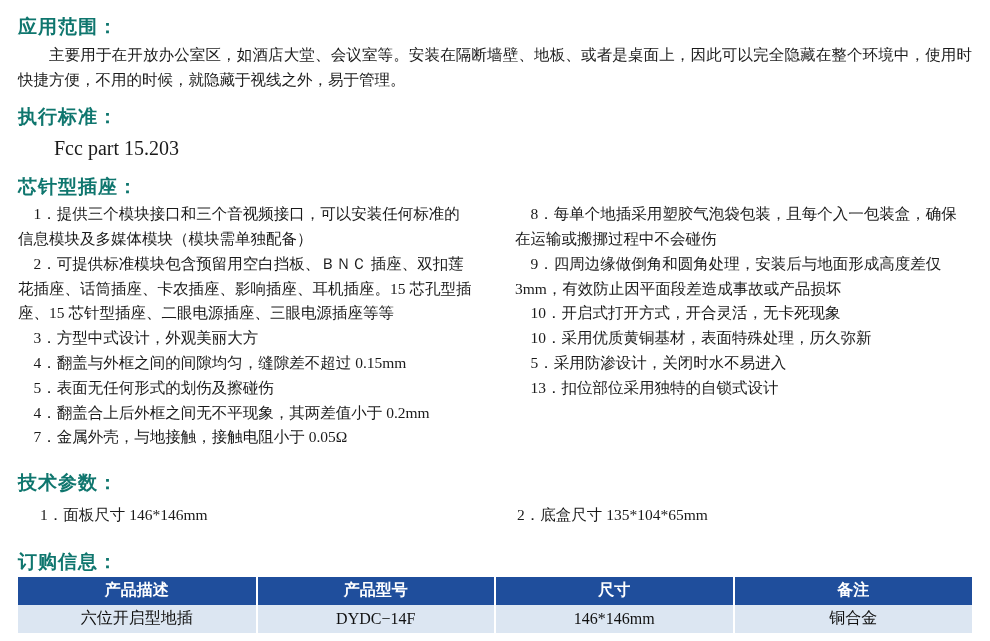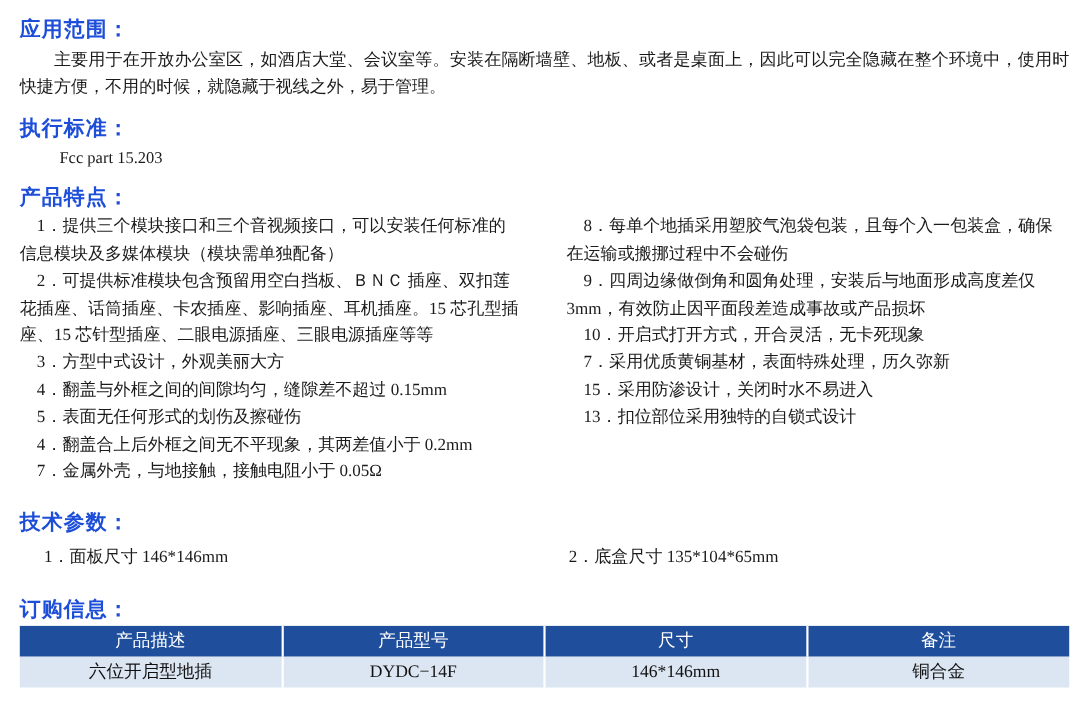--- a/index.html
+++ b/index.html
@@ -15,21 +15,21 @@
     overflow: hidden;
   }
   .page {
     position: relative;
     width: 990px;
     height: 641px;
     box-sizing: border-box;
     padding: 14px 18px 0 18px;
   }
   .section-title {
-    color: #1d4ed8;
+    color: #0f766e;
     font-weight: bold;
     font-size: 19px;
     letter-spacing: 1px;
     margin: 0 0 4px 0;
     font-family: "Liberation Sans", "DejaVu Sans", sans-serif;
   }
   .section {
     margin-bottom: 10px;
   }
   .two-col {
@@ -49,21 +49,21 @@
   p.indent {
     text-indent: 2em;
   }
   .list-line {
     font-size: 15.5px;
     line-height: 1.6;
     margin: 0;
     text-indent: 1em;
   }
   .std-line {
-    font-size: 15px;
+    font-size: 20px;
     line-height: 1.6;
     margin: 0;
     padding-left: 36px;
   }
   .spec-row {
     display: flex;
     font-size: 15.5px;
     line-height: 1.7;
   }
   .spec-row .col {
@@ -75,21 +75,21 @@
   
   .order-table {
     width: 100%;
     border-collapse: collapse;
     table-layout: fixed;
     margin-top: 2px;
   }
   .order-table th {
     background: #1f4e9c;
     color: #ffffff;
-    font-weight: normal;
+    font-weight: bold;
     font-size: 16px;
     height: 26px;
     border-right: 2px solid #ffffff;
     font-family: "Liberation Serif", "DejaVu Serif", serif;
   }
   .order-table th:last-child {
     border-right: none;
   }
   .order-table td {
     background: #dce6f2;
@@ -119,37 +119,37 @@
       </div>
     </div>
   </div>
 
   <div class="section">
     <div class="section-title title-block">执行标准：</div>
     <p class="std-line">Fcc part 15.203</p>
   </div>
 
   <div class="section">
-    <div class="section-title title-block">产品特点：</div>
+    <div class="section-title title-block">芯针型插座：</div>
     <div class="two-col">
       <div class="col">
         <p class="list-line">1．提供三个模块接口和三个音视频接口，可以安装任何标准的信息模块及多媒体模块（模块需单独配备）</p>
         <p class="list-line">2．可提供标准模块包含预留用空白挡板、ＢＮＣ 插座、双扣莲花插座、话筒插座、卡农插座、影响插座、耳机插座。15 芯孔型插座、15 芯针型插座、二眼电源插座、三眼电源插座等等</p>
         <p class="list-line">3．方型中式设计，外观美丽大方</p>
         <p class="list-line">4．翻盖与外框之间的间隙均匀，缝隙差不超过 0.15mm</p>
         <p class="list-line">5．表面无任何形式的划伤及擦碰伤</p>
         <p class="list-line">4．翻盖合上后外框之间无不平现象，其两差值小于 0.2mm</p>
         <p class="list-line">7．金属外壳，与地接触，接触电阻小于 0.05Ω</p>
       </div>
       <div class="col">
         <p class="list-line">8．每单个地插采用塑胶气泡袋包装，且每个入一包装盒，确保在运输或搬挪过程中不会碰伤</p>
         <p class="list-line">9．四周边缘做倒角和圆角处理，安装后与地面形成高度差仅3mm，有效防止因平面段差造成事故或产品损坏</p>
         <p class="list-line">10．开启式打开方式，开合灵活，无卡死现象</p>
-        <p class="list-line">7．采用优质黄铜基材，表面特殊处理，历久弥新</p>
-        <p class="list-line">15．采用防渗设计，关闭时水不易进入</p>
+        <p class="list-line">10．采用优质黄铜基材，表面特殊处理，历久弥新</p>
+        <p class="list-line">5．采用防渗设计，关闭时水不易进入</p>
         <p class="list-line">13．扣位部位采用独特的自锁式设计</p>
       </div>
     </div>
   </div>
 
   <div class="gap-md"></div>
 
   <div class="section">
     <div class="section-title title-block">技术参数：</div>
     <div class="gap-sm"></div>

